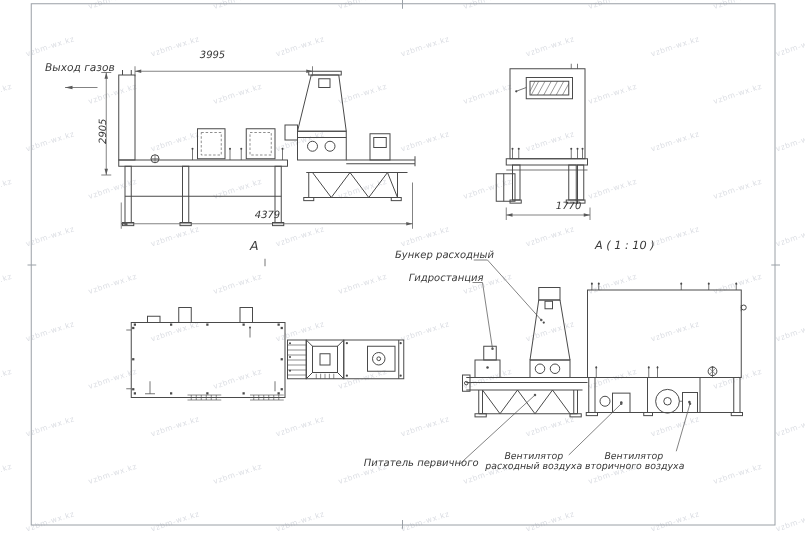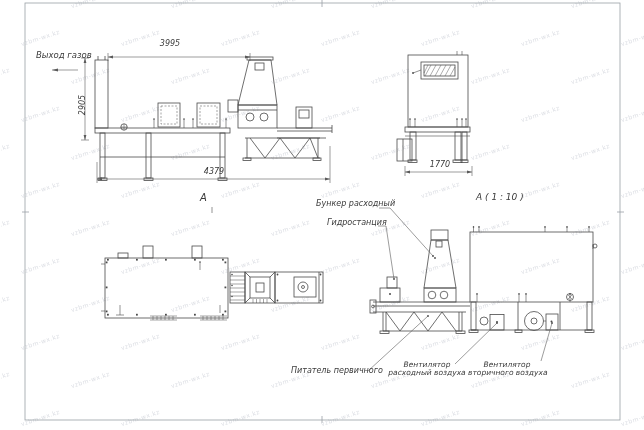--- a/index.html
+++ b/index.html
@@ -349,21 +349,21 @@
   </svg>
 
   <div class="lbl" style="left:36px; top:51px; font-size:8.5px;">Выход газов</div>
 
   <div class="lbl dim center" style="left:148px; top:40px; width:44px;">3995</div>
 
   <div class="lbl dim rot90" style="left:66px; top:99px; width:34px; height:12px;">2905</div>
 
   <div class="lbl dim center" style="left:190px; top:168px; width:48px;">4379</div>
 
-  <div class="lbl dim center" style="left:415px; top:161px; width:50px;">1770</div>
+  <div class="lbl dim center" style="left:415px; top:161px; width:50px;text-align:right;">1770</div>
 
   <div class="lbl viewmark" style="left:200px; top:193px;">А</div>
 
   <div class="lbl" style="left:476px; top:193px; font-size:9px;font-style:italic;">А ( 1 : 10 )</div>
 
   <div class="lbl" style="left:316px; top:200px;font-style:italic;">Бункер расходный</div>
 
   <div class="lbl" style="left:327px; top:219px;">Гидростанция</div>
 
   <div class="lbl" style="left:291px; top:367px;">Питатель первичного</div>

